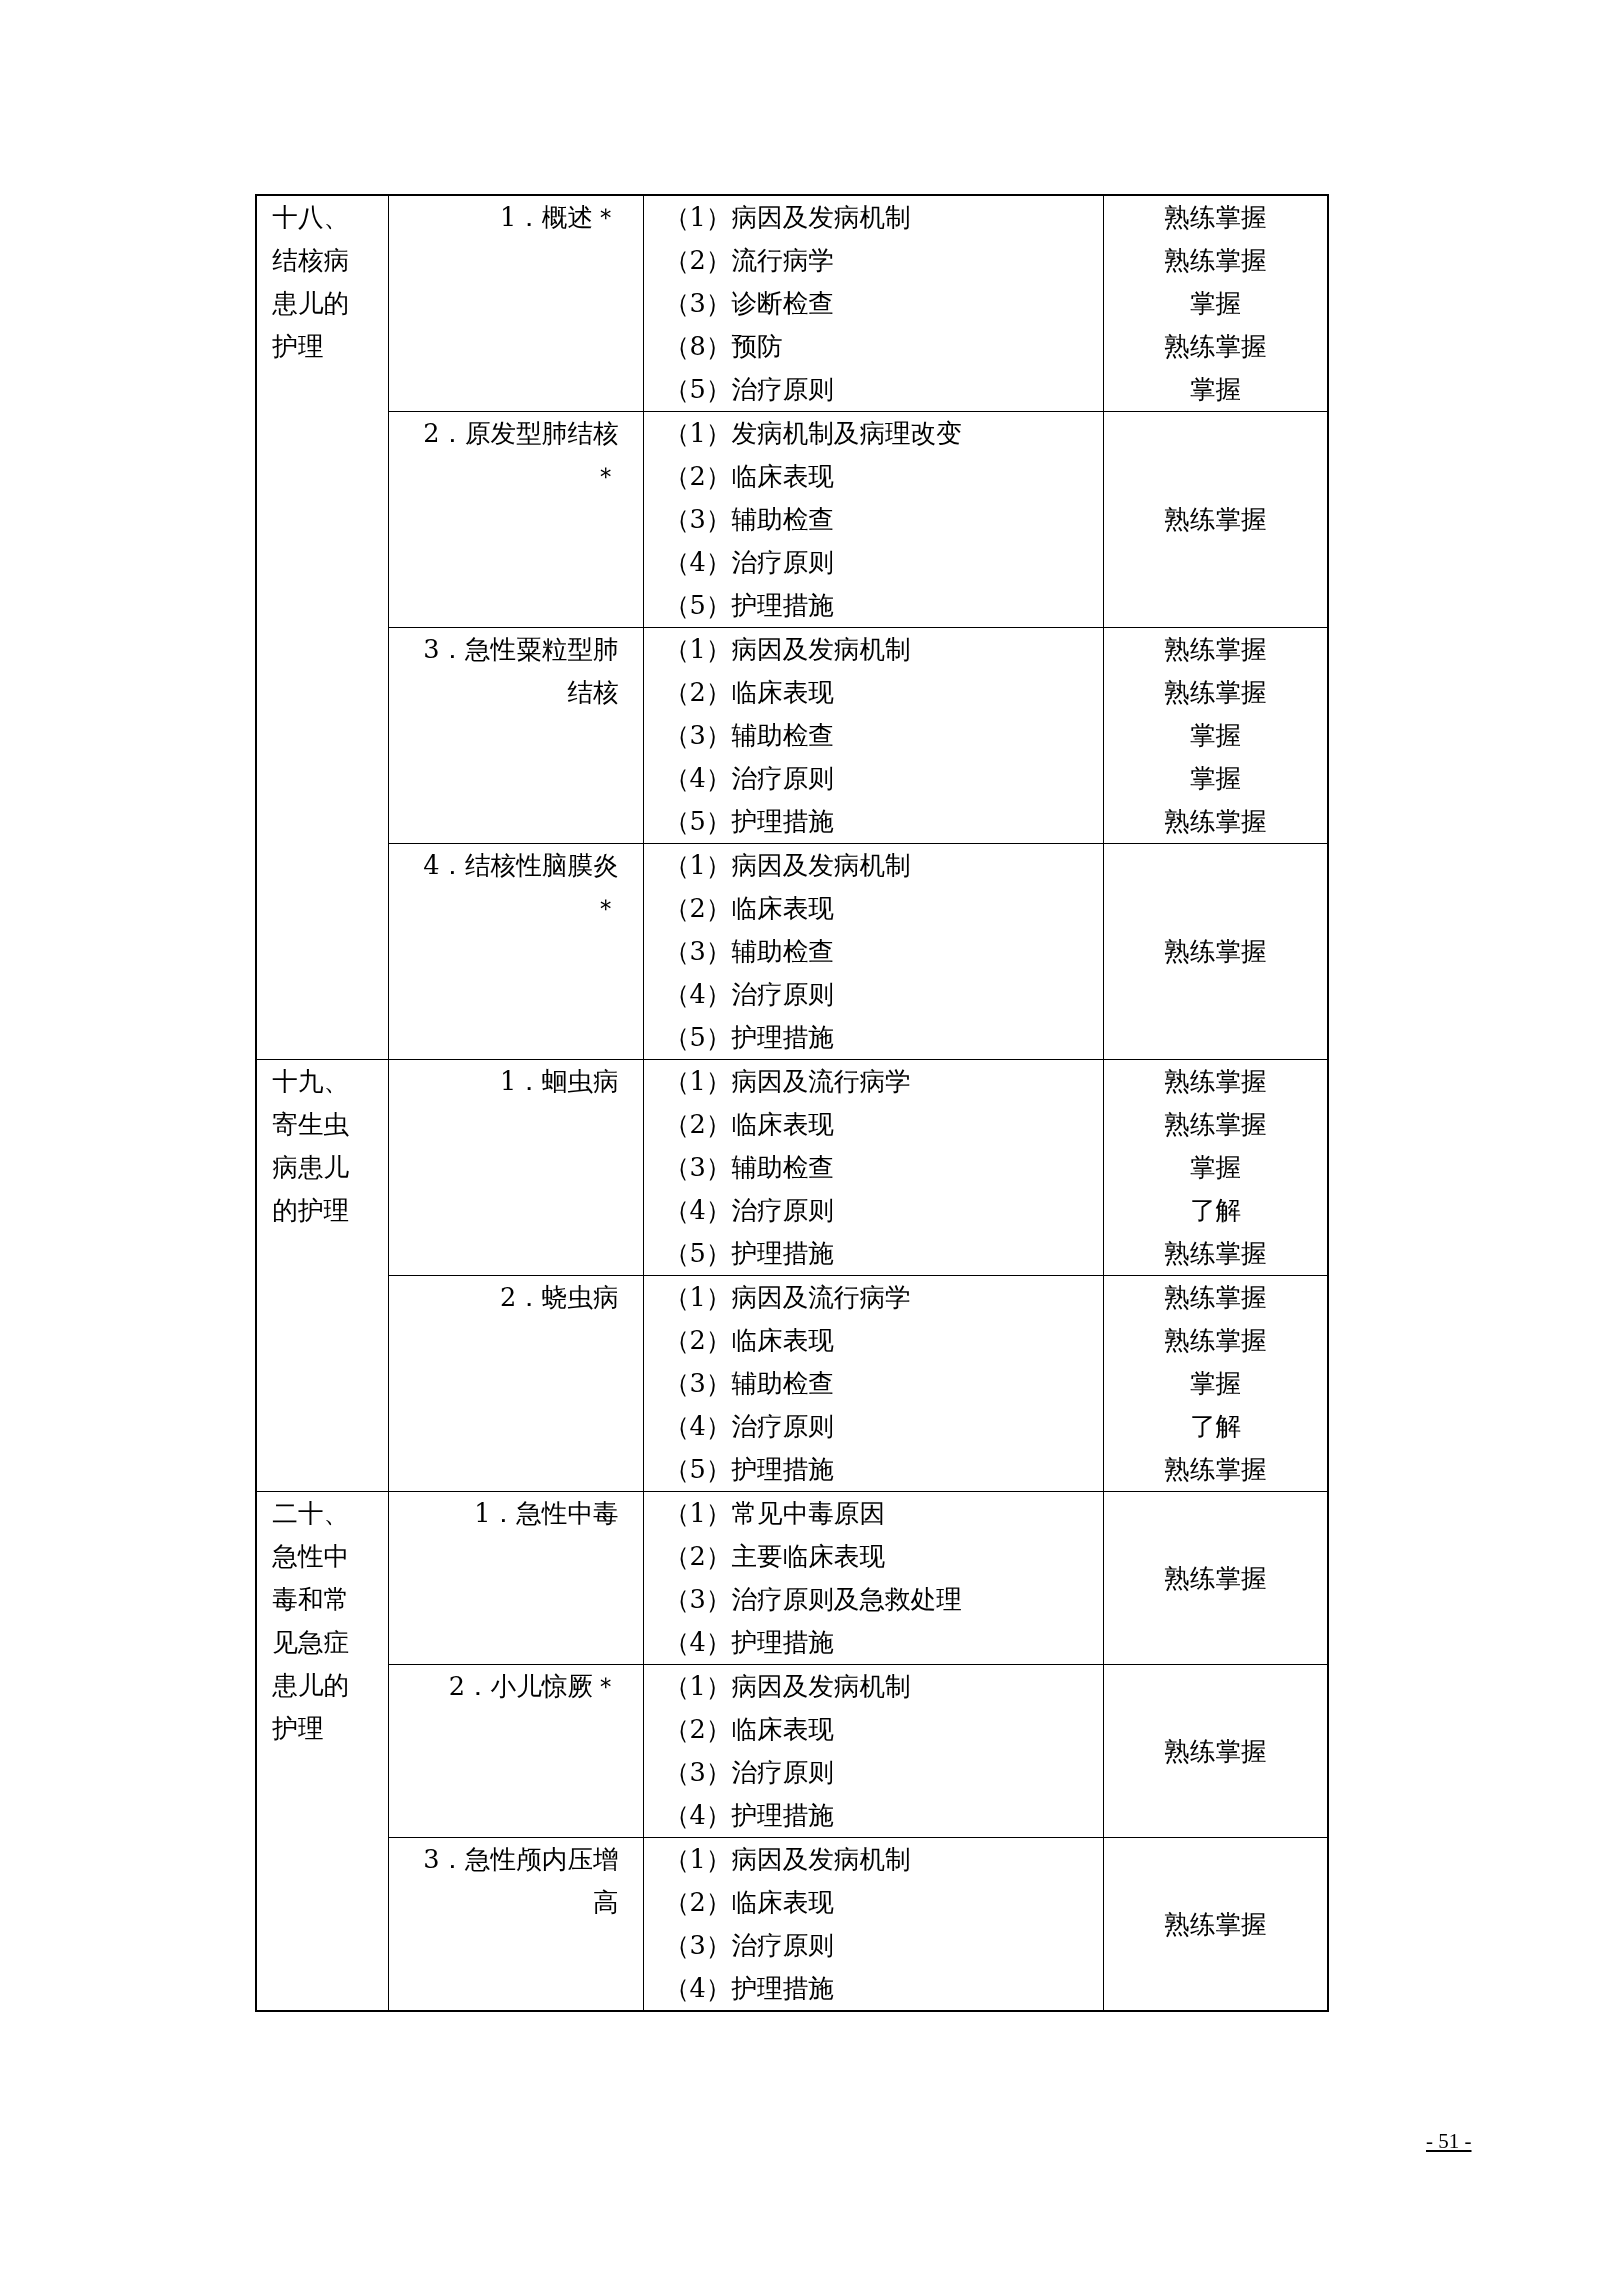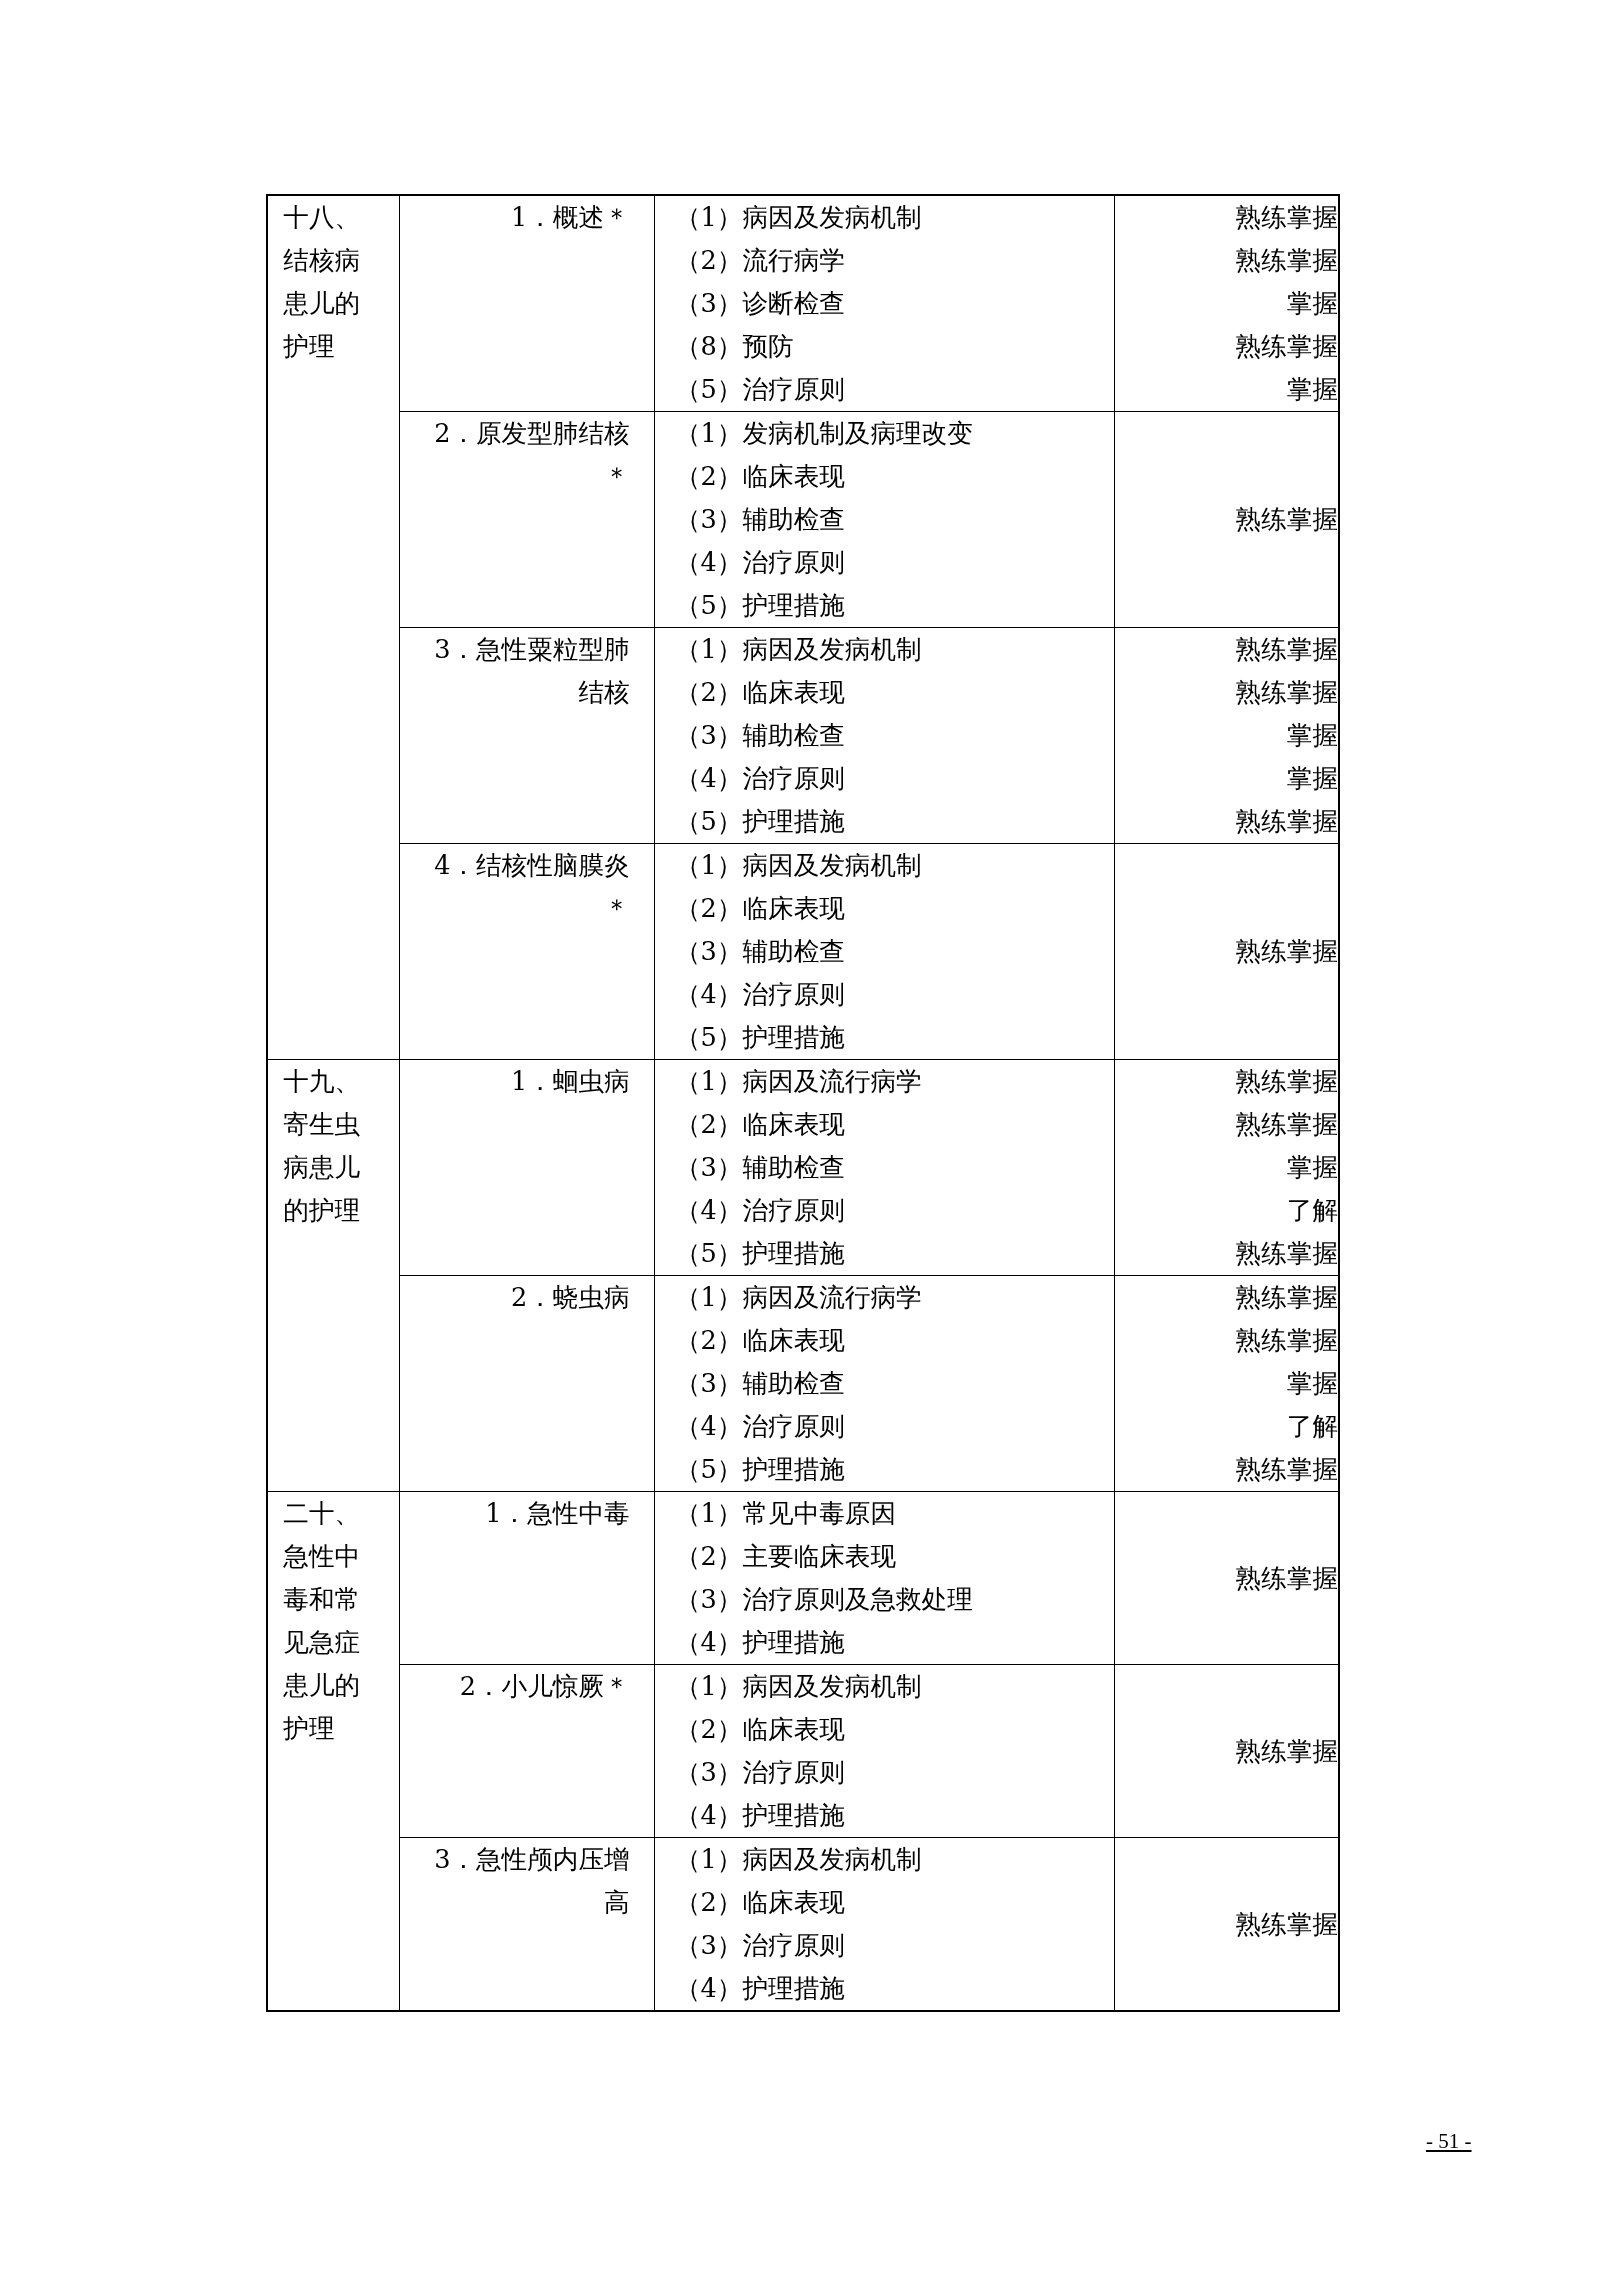--- a/index.html
+++ b/index.html
@@ -1,31 +1,31 @@
 <!DOCTYPE html>
 <html style="font-size:8.2px"><head>
 <meta charset="utf-8">
 <style>
   html, body { margin: 0; padding: 0; background: #ffffff; }
   body { width: 1623px; height: 2295px; position: relative; overflow: hidden;
          font-family: "DejaVu Serif", "Liberation Serif", serif; color: #000; }
   table.syllabus {
-    position: absolute; left: 266px; top: 194px;
+    position: absolute; left: 255px; top: 194px;
     width: 1018px; height: 1799px;
     border-collapse: collapse; table-layout: fixed;
     border: 2px solid #000;
   }
   table.syllabus td {
     border: 1.5px solid #000; vertical-align: top; padding: 0;
     font-size: 25.6px; line-height: 43px;
   }
   td.c1 { width: 116px; padding-left: 15.3px !important; }
   td.c2 { width: 239px; padding-left: 14.3px !important; }
   td.c3 { width: 439px; padding-left: 20.4px !important; }
-  td.c4 { width: 223px; text-align: right; }
+  td.c4 { width: 223px; text-align: center; }
   td.c4.mid { vertical-align: middle; }
   .line { display: block; white-space: nowrap; height: 43px; }
   .wrap { display: block; white-space: normal; word-break: break-all; }
   .c1 .wrap { width: 84px; }
   .c2 .wrap { width: 215px; text-align: right; }
   .page-number {
     position: absolute; left: 1426px; top: 2129px;
     font-family: "Liberation Serif", serif; font-size: 21px; text-decoration: underline;
   }
 </style>

